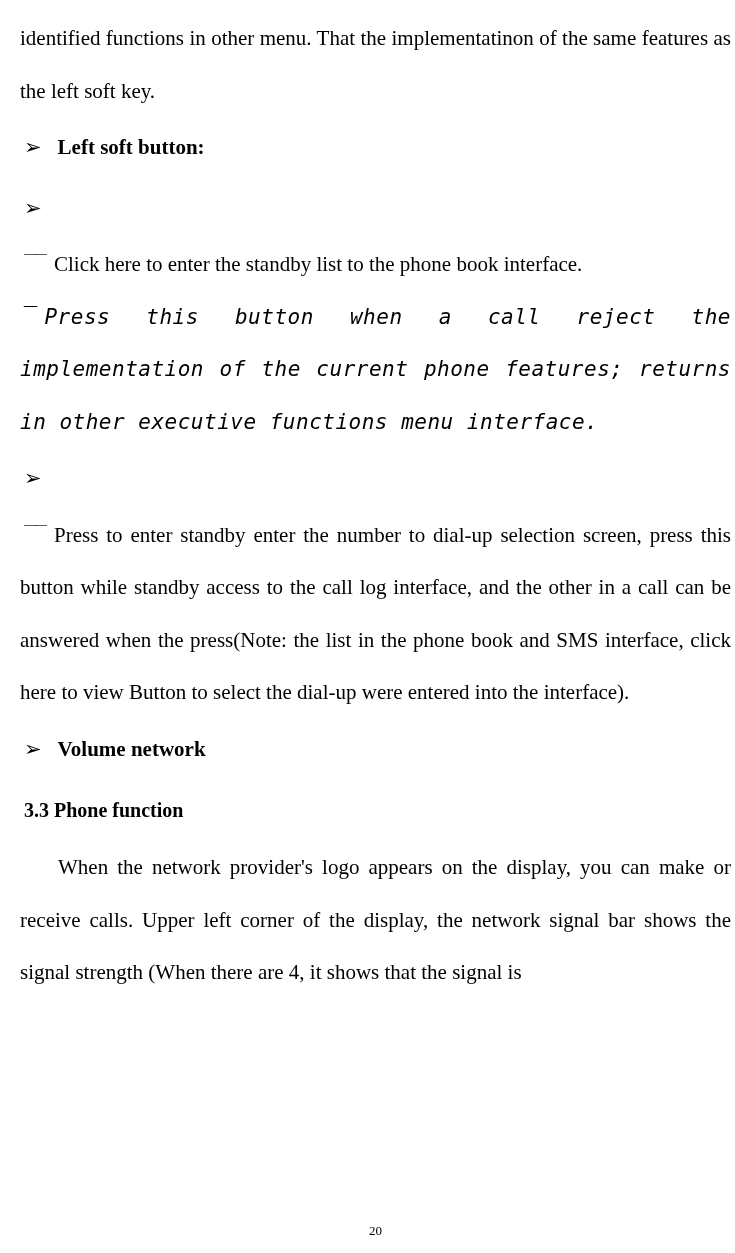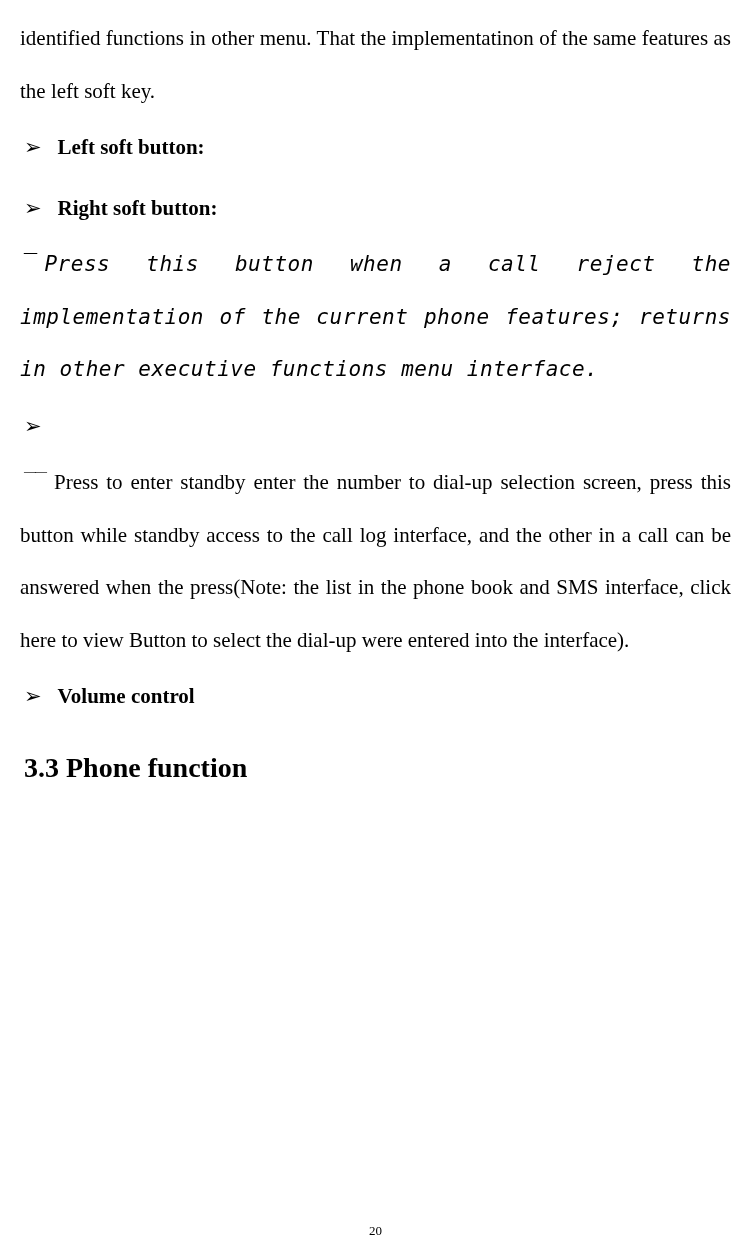--- a/index.html
+++ b/index.html
@@ -62,21 +62,21 @@
     .mono-para {
       font-family: "SimSun", "MS Mincho", monospace;
       line-height: 2.5;
       text-align: justify;
       letter-spacing: 0.5px;
       margin: 0;
       font-style: italic;
     }
     .section-heading {
       font-weight: bold;
-      font-size: 28px;
+      font-size: 20px;
       line-height: 2.5;
       margin-top: 6px;
       margin-bottom: 6px;
     }
     .indented {
       text-indent: 38px;
     }
     .page-number {
       position: absolute;
       bottom: 18px;
@@ -93,34 +93,35 @@
   <p class="para-first">identified functions in other menu. That the implementatinon of the same features as the left soft key.</p>
 
   <div class="bullet-item">
     <span class="bullet-arrow">➢</span>
     <span class="bullet-text">Left soft button:</span>
   </div>
 
 
   <div class="bullet-item">
     <span class="bullet-arrow">➢</span>
-    <span class="bullet-text">Right soft button:</span>
   </div>
 
+  <p class="dash-para"><span class="dash-prefix">——</span><span>Click here to enter the standby list to the phone book interface.</span></p>
 
   <p class="mono-para"><span class="dash-prefix">——</span><span>Press this button when a call reject the implementation of the current phone features; returns in other executive functions menu interface.</span></p>
 
   <div class="bullet-item">
     <span class="bullet-arrow">➢</span>
   </div>
 
   <p class="dash-para"><span class="dash-prefix">——</span><span>Press to enter standby enter the number to dial-up selection screen, press this button while standby access to the call log interface, and the other in a call can be answered when the press(Note: the list in the phone book and SMS interface, click here to view Button to select the dial-up were entered into the interface).</span></p>
 
   <div class="bullet-item">
     <span class="bullet-arrow">➢</span>
-    <span class="bullet-text">Volume control</span>
+    <span class="bullet-text">Volume network</span>
   </div>
 
   <div class="section-heading">3.3 Phone function</div>
 
+  <p class="para indented">When the network provider's logo appears on the display, you can make or receive calls. Upper left corner of the display, the network signal bar shows the signal strength (When there are 4, it shows that the signal is</p>
 </div>
 
 <div class="page-number">20</div>
 
 </body></html>

